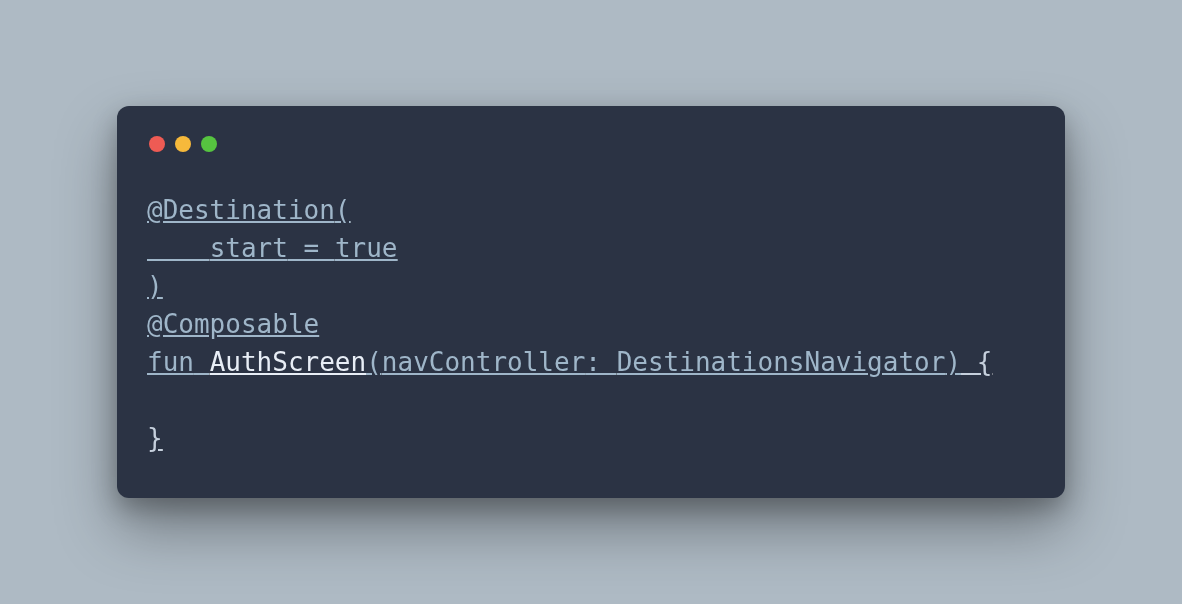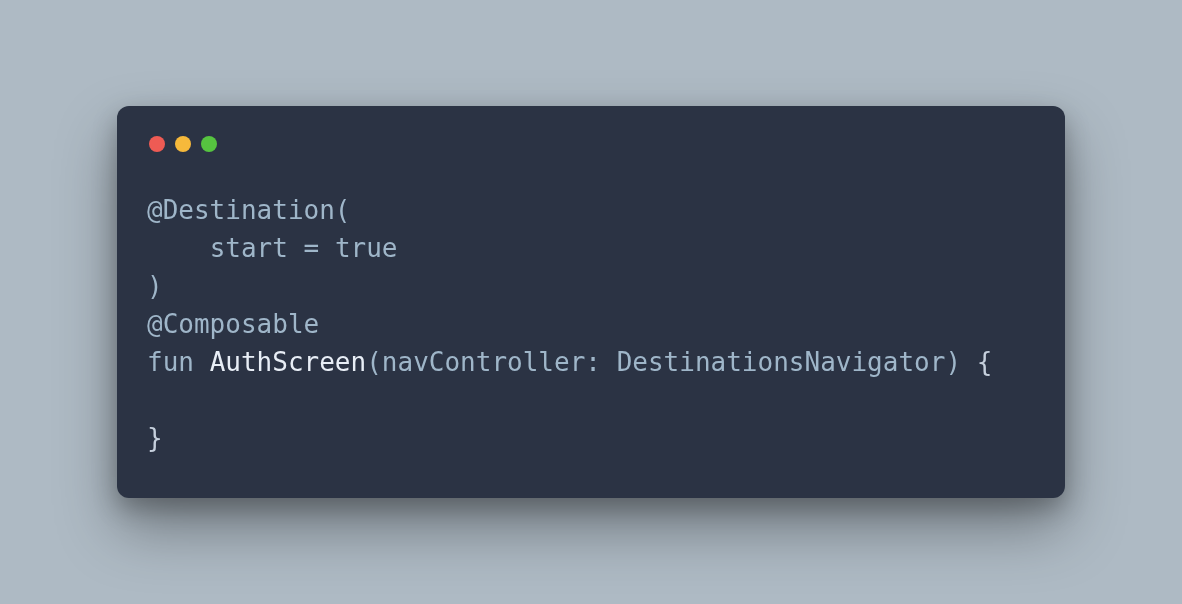--- a/index.html
+++ b/index.html
@@ -1,18 +1,19 @@
 <!DOCTYPE html>
 <html><head>
   <meta charset="utf-8">
   <style>
     * {
       margin: 0;
       padding: 0;
       box-sizing: border-box;
+      text-decoration: underline;
     }
     body {
       width: 1182px;
       height: 604px;
       background: #aebac4;
       display: flex;
       align-items: center;
       justify-content: center;
       font-family: ui-monospace, "SF Mono", Menlo, Monaco, Consolas, monospace;
     }

